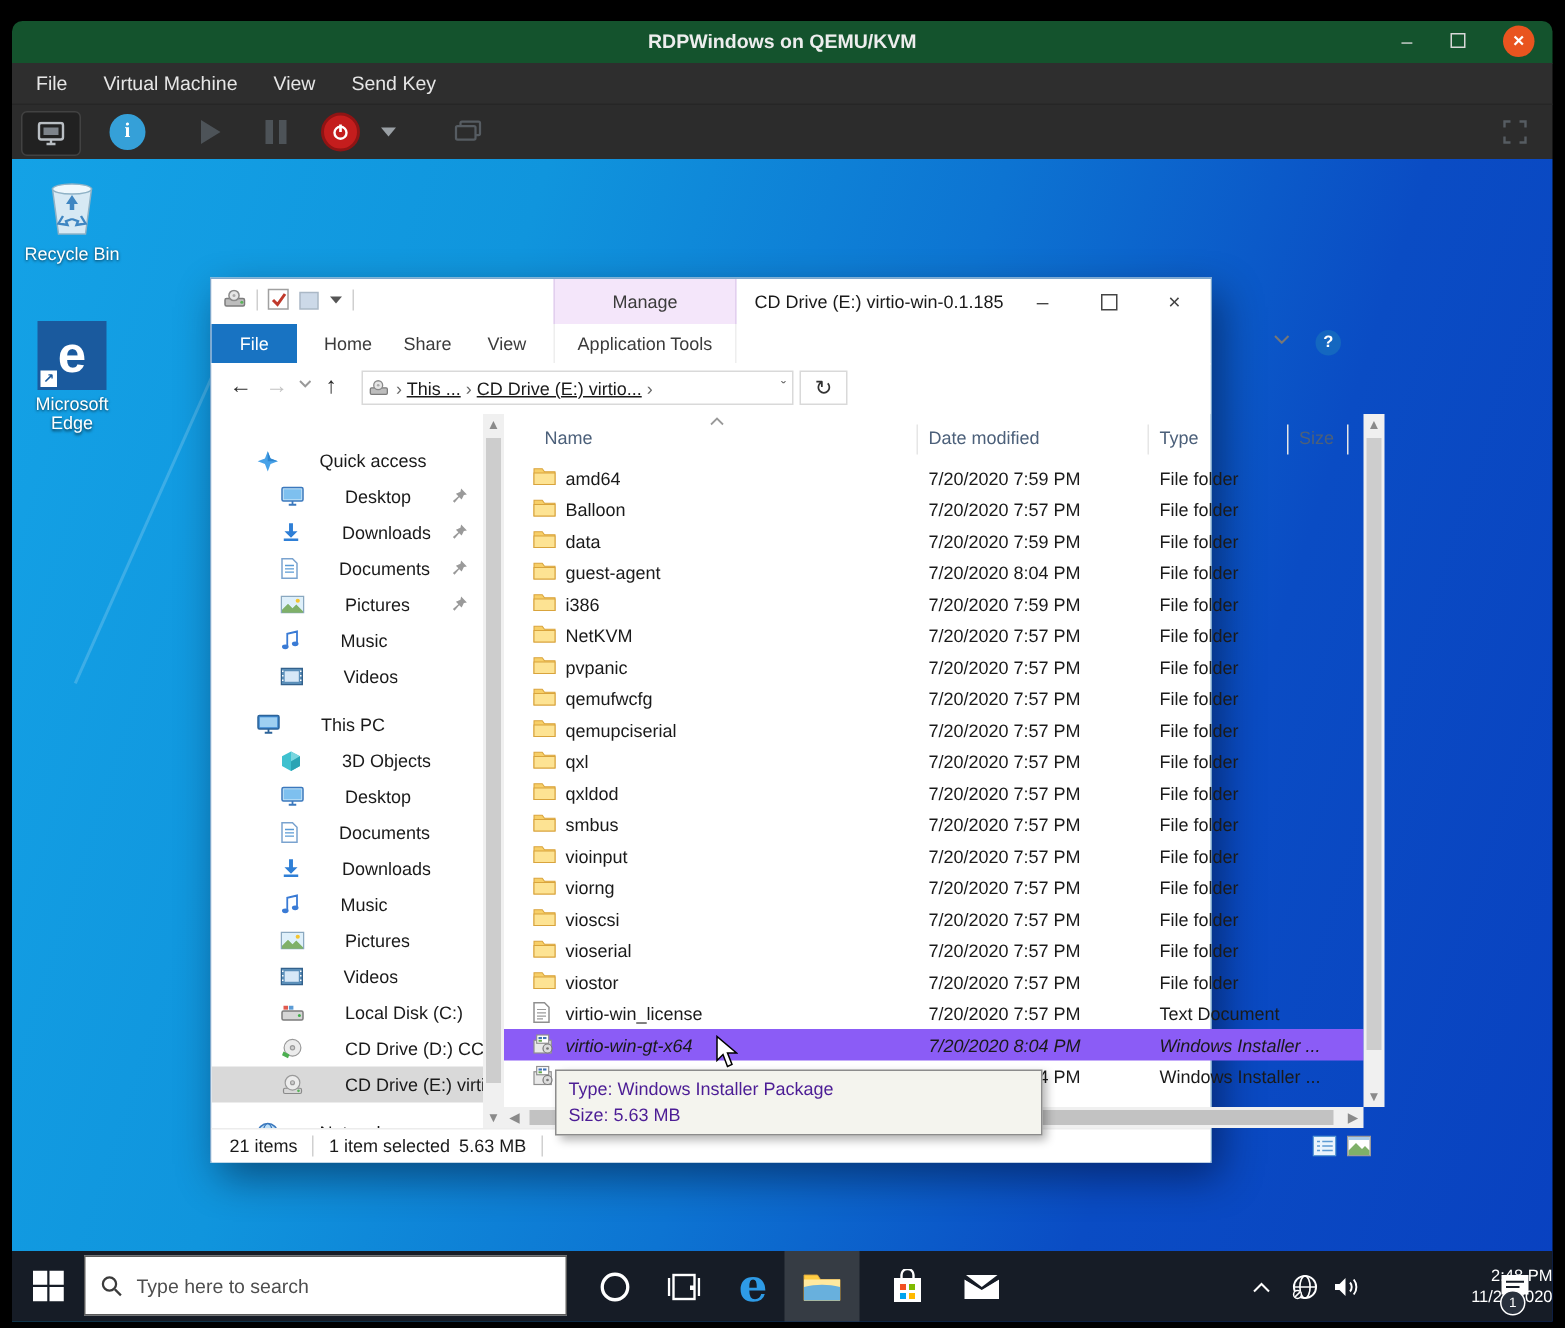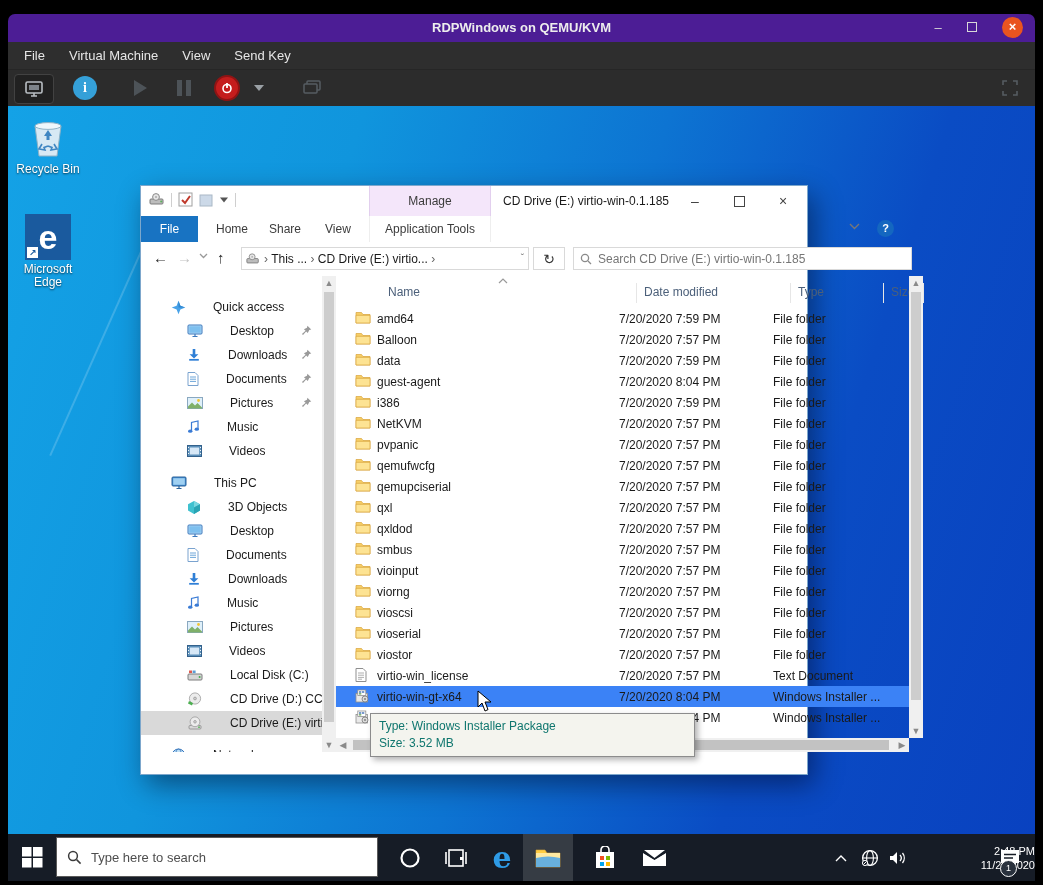--- a/index.html
+++ b/index.html
@@ -1,20 +1,20 @@
 <!DOCTYPE html>
 <html><head>
 <meta charset="utf-8">
 <style>
   html,body{margin:0;padding:0;background:#000;}
   #stage{position:relative;width:1043px;height:885px;background:#000;overflow:hidden;
          font-family:"Liberation Sans","DejaVu Sans",sans-serif;-webkit-font-smoothing:antialiased;}
   .abs{position:absolute;}
   
-  #vm-titlebar{left:8px;top:14px;width:1027px;height:28px;background:#4c1d95;border-radius:7px 7px 0 0;
+  #vm-titlebar{left:8px;top:14px;width:1027px;height:28px;background:#14532d;border-radius:7px 7px 0 0;
     border-bottom:1px solid #1b1b1b;}
   #vm-title{width:100%;text-align:center;line-height:28px;color:#ededed;font-size:13px;font-weight:bold;}
   .vm-ctl{top:4px;width:22px;height:20px;color:#d8d8d8;text-align:center;line-height:20px;font-size:13px;}
   #vm-max-box{display:inline-block;width:8px;height:8px;border:1.5px solid #d8d8d8;}
   #vm-close{top:3px;width:21px;height:21px;border-radius:50%;background:#e9541f;color:#fff;
     text-align:center;line-height:20px;font-size:13px;font-weight:bold;}
   #vm-menubar{left:8px;top:42px;width:1027px;height:28px;background:#2e2e2e;display:flex;align-items:center;
     padding-left:16px;box-sizing:border-box;gap:24px;border-bottom:1px solid #262626;}
   .vm-menu-item{color:#e6e6e6;font-size:13px;white-space:nowrap;}
   #vm-toolbar{left:8px;top:70px;width:1027px;height:36px;background:#2c2c2c;}
@@ -58,58 +58,58 @@
   #apptools-tab{left:228px;width:120px;text-align:center;border-left:1px solid #eee;border-right:1px solid #eee;}
   #ribbon-chevron{left:708px;top:7px;color:#777;}
   #help-circle{left:736px;top:4px;width:17px;height:17px;border-radius:50%;background:#1467c0;color:#fff;
     font-size:11px;font-weight:bold;text-align:center;line-height:17px;}
   
   #ex-addrrow{left:0;top:56px;width:100%;height:34px;background:#fff;}
   .nav-ico{position:absolute;top:7px;font-size:15px;line-height:18px;color:#333;}
   .box{position:absolute;top:5px;height:23px;border:1px solid #d9d9d9;background:#fff;box-sizing:border-box;
     display:flex;align-items:center;}
   #addr-box{left:100px;width:288px;padding:0 4px;gap:4px;}
-  .crumb{white-space:nowrap;color:#1a1a1a;}
+  .crumb{white-space:nowrap;color:#1a1a1a;text-decoration:underline;}
   .crumb-sep{color:#666;font-size:12px;}
   #addr-caret{margin-left:auto;color:#666;font-size:10px;}
   #refresh-box{left:392px;width:32px;justify-content:center;color:#333;font-size:14px;}
   #search-box{left:432px;width:339px;padding:0 6px;gap:6px;color:#767676;}
   
   #ex-sidebar{left:0;top:90px;width:181px;height:476px;background:#fff;overflow:hidden;}
   .sb-row{position:absolute;left:0;width:181px;height:24px;display:flex;align-items:center;gap:7px;box-sizing:border-box;}
   .sb-row .lbl{white-space:nowrap;overflow:hidden;margin-left:20px;}
   .sb-pin{position:absolute;left:160px;top:6px;}
   .sb-sel{background:#d9d9d9;}
   .sbar{background:#f0f0f0;}
   .sbar .thumb{position:absolute;left:2px;width:10px;background:#cdcdcd;border-radius:0;}
   .sarrow{position:absolute;left:0;width:14px;height:14px;display:flex;align-items:center;justify-content:center;color:#8a8a8a;font-size:9px;}
   
-  #ex-headers{left:195px;top:95px;width:573px;height:24px;color:#4c607a;margin-left:25px;}
+  #ex-headers{left:195px;top:95px;width:573px;height:24px;color:#4c607a;}
   .hdr{position:absolute;top:4px;white-space:nowrap;}
   .hdr-sep{position:absolute;top:2px;width:1px;height:20px;background:#e6e6e6;}
   #ex-list{left:195px;top:122px;width:573px;height:420px;}
   .frow{position:absolute;left:0;width:573px;height:21px;display:flex;align-items:center;}
   .frow .cell-name{position:absolute;left:41px;white-space:nowrap;}
   .frow .cell-date{position:absolute;left:283px;white-space:nowrap;color:#1a1a1a;}
   .frow .cell-type{position:absolute;left:437px;white-space:nowrap;color:#1a1a1a;}
   .frow .fic{position:absolute;left:19px;top:3px;}
-  .frow-sel{background:#3b82f6;}
+  .frow-sel{background:#8b5cf6;font-style:italic;}
   
   #list-vscroll{left:768px;top:90px;width:14px;height:462px;}
   #side-scroll{left:181px;top:90px;width:14px;height:476px;}
   #list-hscroll{left:195px;top:552px;width:573px;height:14px;background:#f0f0f0;}
   #list-hscroll .thumb{position:absolute;top:2px;height:10px;background:#c2c2c2;}
   
   #ex-status{left:0;top:566px;width:100%;height:23px;background:#fff;border-top:1px solid #ececec;
     display:flex;align-items:center;padding-left:12px;box-sizing:border-box;color:#1a1a1a;}
   .st-sep{width:1px;height:14px;background:#d0d0d0;margin:0 10px;}
   .view-ico{position:absolute;top:4px;width:16px;height:14px;}
   
   #tooltip{left:370px;top:713px;width:307px;background:#f4f4ee;border:1px solid #8c8c8c;
-    box-shadow:3px 3px 6px rgba(0,0,0,.3);padding:4px 8px;font-size:12px;color:#0f766e;line-height:17px;z-index:40;}
+    box-shadow:3px 3px 6px rgba(0,0,0,.3);padding:4px 8px;font-size:12px;color:#4c1d95;line-height:17px;z-index:40;}
   
   #cursor{left:477px;top:690px;z-index:60;}
   
   #taskbar{left:8px;top:834px;width:1027px;height:47px;background:#161c26;z-index:30;display:block;}
   .tk{position:absolute;top:0;height:47px;display:flex;align-items:center;justify-content:center;}
   #tk-search{left:48px;top:3px;height:40px;width:322px;background:#fff;border:1px solid #5a5a5a;box-sizing:border-box;
     display:flex;align-items:center;padding:0 10px;gap:9px;color:#4e4e4e;font-size:13px;}
   #tk-explorer{left:515px;width:50px;background:rgba(255,255,255,.14);}
   #tray-clock{right:48px;top:0;height:47px;display:flex;flex-direction:column;justify-content:center;
     align-items:flex-end;color:#fff;font-size:11px;line-height:14px;text-align:right;}
@@ -261,27 +261,20 @@
       <div class="box" id="addr-box">
         <svg width="14" height="12" viewBox="0 0 16 13">
           <rect x="1" y="6" width="13" height="5" rx="1" fill="#bdbdbd" stroke="#7c7c7c"></rect>
           <circle cx="7" cy="4" r="3.4" fill="#e6e6e6" stroke="#8a8a8a"></circle>
             <circle cx="7" cy="4" r="1" fill="#aaa"></circle>
           </svg>
         <span id="crumbs"><span class="crumb-sep"> › </span><span class="crumb">This ...</span><span class="crumb-sep"> › </span><span class="crumb">CD Drive (E:) virtio...</span><span class="crumb-sep"> ›</span></span>
         <span id="addr-caret">ˇ</span>
       </div>
       <div class="box" id="refresh-box">↻</div>
-      <div class="box" id="search-box">
-        <svg width="12" height="12" viewBox="0 0 12 12">
-          <circle cx="5" cy="5" r="3.6" fill="none" stroke="#8a8a8a" stroke-width="1.3"></circle>
-          <path d="M8 8l3 3" stroke="#8a8a8a" stroke-width="1.3"></path>
-          </svg>
-        <span>Search CD Drive (E:) virtio-win-0.1.185</span>
-      </div>
     </div>
 
     <div class="abs" id="ex-sidebar">
         <div class="sb-row" style="top: 19px; padding-left: 30px;">
           <span>
             <svg width="15" height="15" viewBox="0 0 16 16">
               <path d="M8 .8l2 5.2 5.2 2-5.2 2-2 5.2-2-5.2L.8 8l5.2-2z" fill="#48a2e8"></path>
               <path d="M8 .8l2 5.2 5.2 2H8z" fill="#2f86cf"></path>
             </svg>
           </span>
@@ -745,25 +738,46 @@
       <div class="thumb" style="top:16px;height:408px;"></div>
       <div class="sarrow" style="bottom:0;">▼</div>
     </div>
 
     <div class="abs" id="list-hscroll">
       <div class="sarrow" style="left:0;top:0;">◀</div>
       <div class="thumb" style="left:17px;width:536px;"></div>
       <div class="sarrow" style="left:559px;top:0;">▶</div>
     </div>
 
+    <div class="abs" id="ex-status">
+      <span>21 items</span>
+      <span class="st-sep"></span>
+      <span>1 item selected</span>
+      <span style="width:6px;"></span>
+      <span>5.63 MB</span>
+      <span class="st-sep"></span>
+      <div class="view-ico" style="left:734px;">
+        <svg width="16" height="14" viewBox="0 0 16 14">
+            <rect x=".5" y=".5" width="15" height="13" fill="#eaf4fd" stroke="#5e9bd3"></rect>
+        <path d="M3 4h2M6.5 4h7M3 7h2M6.5 7h7M3 10h2M6.5 10h7" stroke="#5e9bd3"></path>
+          </svg>
+        </div>
+      <div class="view-ico" style="left:757px;">
+        <svg width="16" height="14" viewBox="0 0 16 14">
+            <rect x=".5" y=".5" width="15" height="13" fill="#fff" stroke="#9a9a9a"></rect>
+        <path d="M1 10l5-5 4 4 2-2 3 3v3H1z" fill="#7fb069"></path>
+            <path d="M1 1h14v2H1z" fill="#a8cbe8"></path>
+          </svg>
+        </div>
+    </div>
   </div>
 
   <div class="abs" id="tooltip">
     <div>Type: Windows Installer Package</div>
-    <div>Size: 3.52 MB</div>
+    <div>Size: 5.63 MB</div>
   </div>
 
   <div class="abs" id="cursor">
     <svg width="15" height="22" viewBox="0 0 15 22">
         <path d="M1 1l0 16 4-4 3 8 3-1.4-3-7.6h6z" fill="#fff" stroke="#000" stroke-width="1"></path>
       </svg>
   </div>
 
   <div class="abs" id="taskbar">
     <div class="tk" style="left:0;width:48px;">

